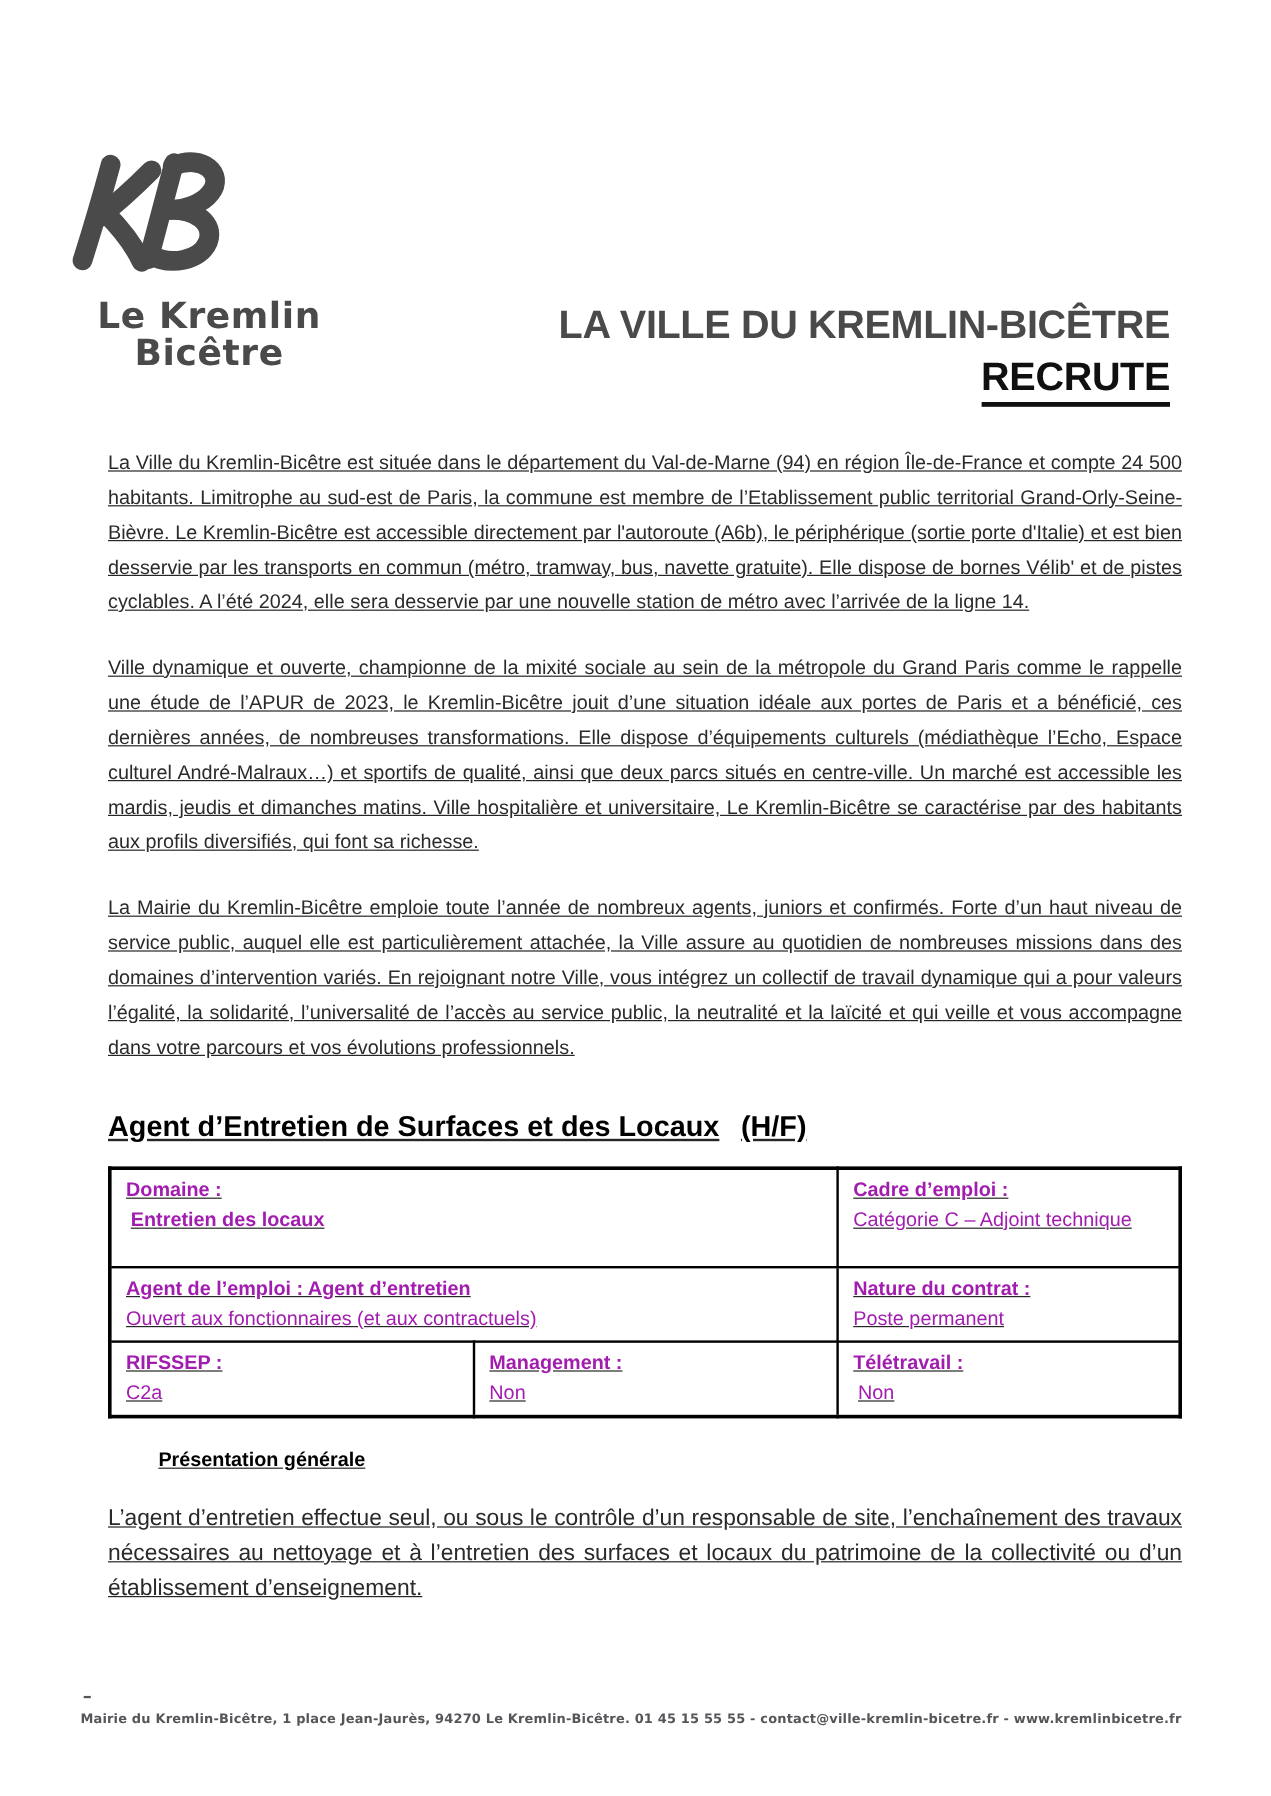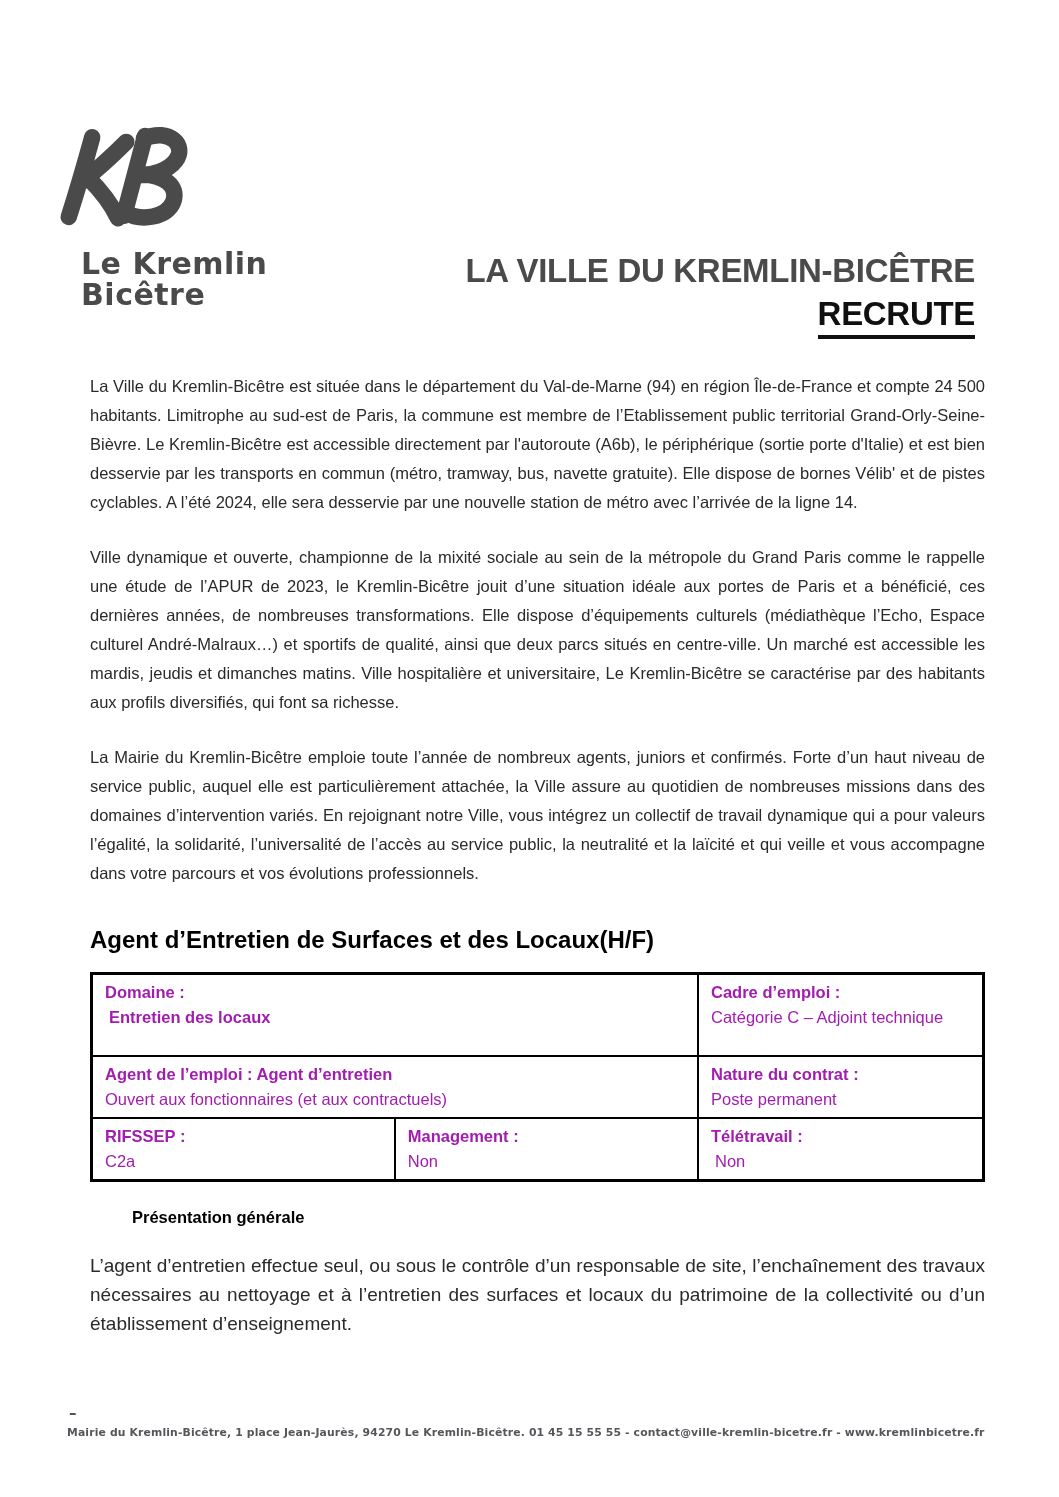--- a/index.html
+++ b/index.html
@@ -12,46 +12,46 @@
     overflow:hidden;
   }
   
   .logo{position:absolute;left:57px;top:124px;}
   .logo svg{display:block;}
   .logo-name{
     margin:6px 0 0 24px;
     font-family:"DejaVu Sans", sans-serif;
     font-weight:bold;
     font-size:30px;line-height:31px;
-    color:#4a4a4a;letter-spacing:0.5px;
+    color:#4a4a4a;letter-spacing:0.5px;text-align:center;
   }
   
   .title-block{position:absolute;top:252px;right:84px;text-align:right;}
   .title-main{
     font-size:33px;font-weight:bold;color:#4a4a4a;
     letter-spacing:-0.3px;white-space:nowrap;
   }
   .title-sub{
     display:inline-block;margin-top:5px;padding-bottom:2px;
     font-size:33px;font-weight:bold;color:#101010;
     border-bottom:4px solid #101010;letter-spacing:-0.3px;
   }
   
-  .content{position:absolute;left:90px;top:372px;width:895px;}
+  .content{position:absolute;left:90px;top:372px;width:895px;text-decoration:underline;}
   .para{
     margin:0 0 26px 0;
     font-size:16.5px;line-height:29px;
     text-align:justify;color:#2a2a2a;
   }
   .job-title{
     margin:38px 0 18px 0;
     font-size:24px;font-weight:bold;color:#000;
     white-space:nowrap;
   }
-  .job-title .suffix{margin-left:0;}
+  .job-title .suffix{margin-left:18px;}
   
   table.specs{
     width:100%;
     border-collapse:collapse;
     border:3px solid #000;
     font-size:16.5px;line-height:25px;color:#a21caf;
   }
   table.specs td{
     border:2px solid #000;
     padding:5px 12px;vertical-align:top;

